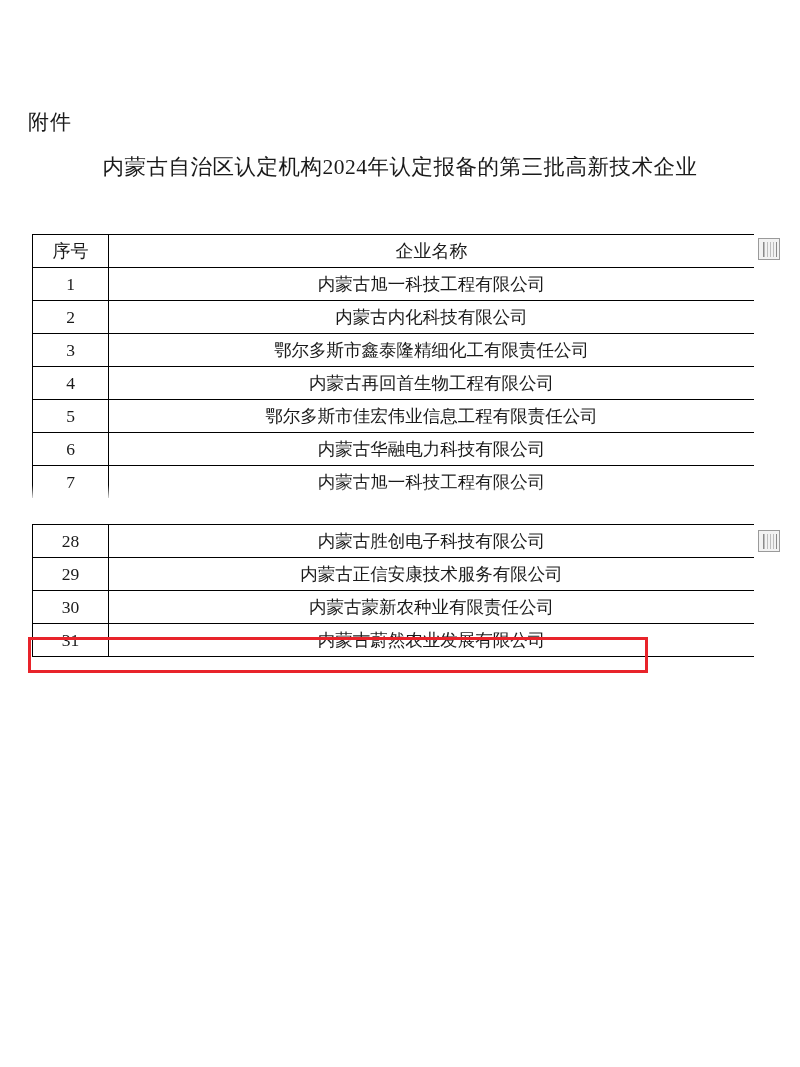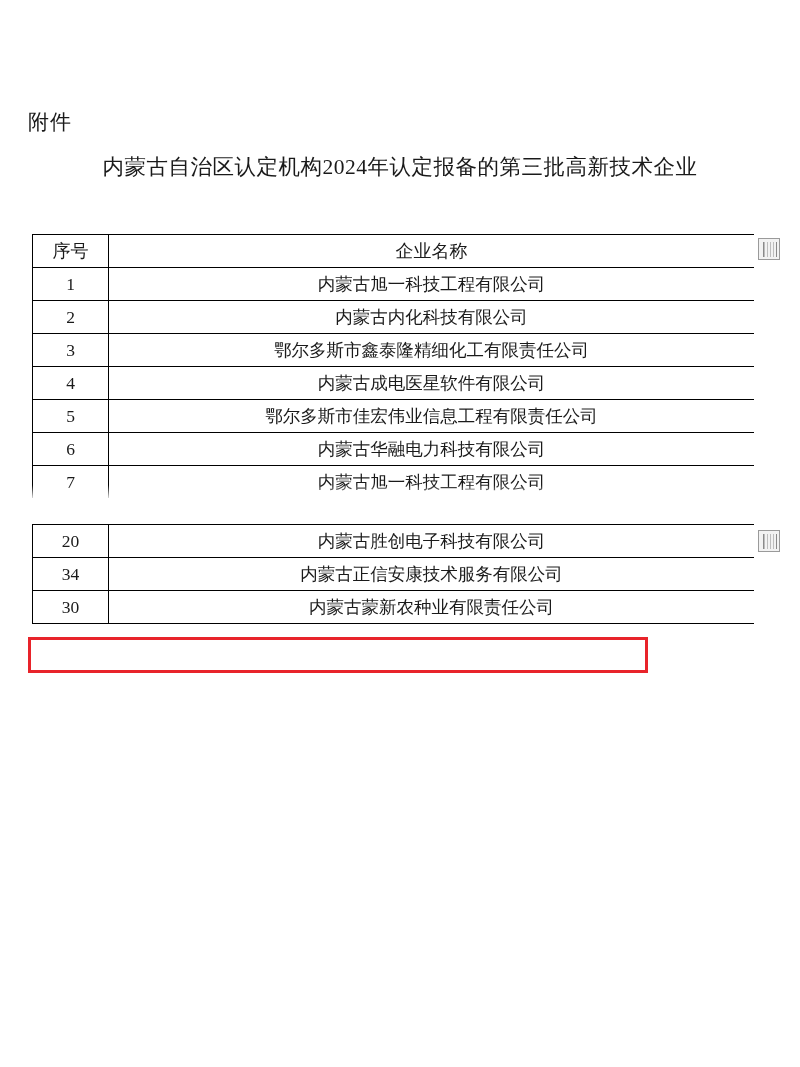--- a/index.html
+++ b/index.html
@@ -167,21 +167,21 @@
           <tr>
             <td class="idx">2</td>
             <td>内蒙古内化科技有限公司</td>
           </tr>
           <tr>
             <td class="idx">3</td>
             <td>鄂尔多斯市鑫泰隆精细化工有限责任公司</td>
           </tr>
           <tr>
             <td class="idx">4</td>
-            <td>内蒙古成电医星软件有限公司</td>
+            <td>内蒙古再回首生物工程有限公司</td>
           </tr>
           <tr>
             <td class="idx">5</td>
             <td>鄂尔多斯市佳宏伟业信息工程有限责任公司</td>
           </tr>
           <tr>
             <td class="idx">6</td>
             <td>内蒙古华融电力科技有限公司</td>
           </tr>
           <tr>
@@ -196,30 +196,34 @@
   <div class="corner-mark" id="corner-mark-1"></div>
 
   <div class="table-block" id="table-block-2">
     <table class="listing">
       <colgroup>
           <col class="c-idx">
           <col class="c-name">
         </colgroup>
       <tbody id="tbody-2">
           <tr>
-            <td class="idx">20</td>
+            <td class="idx">28</td>
             <td>内蒙古胜创电子科技有限公司</td>
           </tr>
           <tr>
-            <td class="idx">34</td>
+            <td class="idx">29</td>
             <td>内蒙古正信安康技术服务有限公司</td>
           </tr>
           <tr>
             <td class="idx">30</td>
             <td>内蒙古蒙新农种业有限责任公司</td>
+          </tr>
+          <tr>
+            <td class="idx">31</td>
+            <td>内蒙古蔚然农业发展有限公司</td>
           </tr>
         </tbody>
     </table>
   </div>
   <div class="fade-bottom-2"></div>
 
   <div class="corner-mark" id="corner-mark-2"></div>
 
   <div class="redbox" style="border-color: rgb(232, 35, 42);"></div>
 

